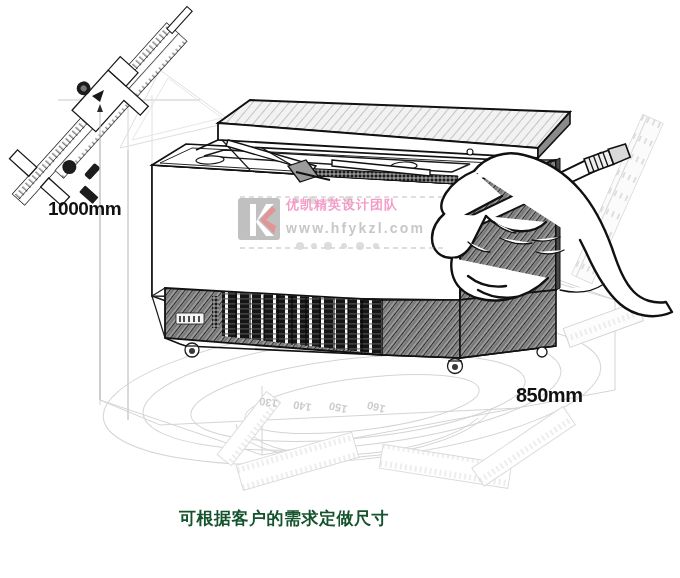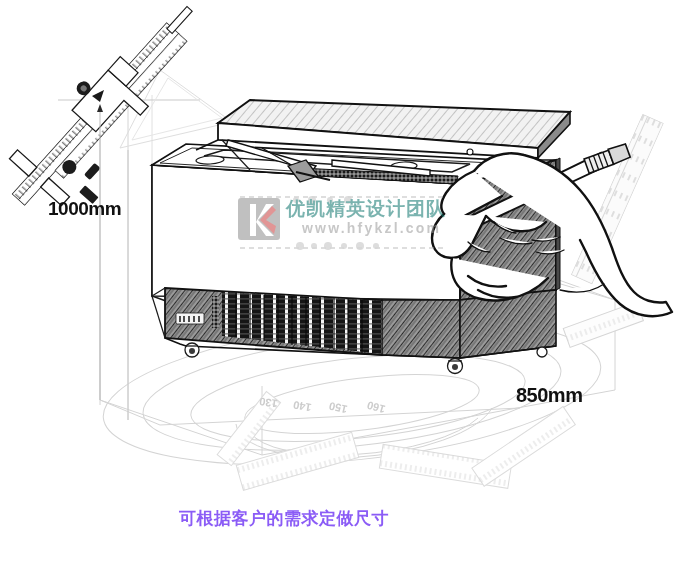--- a/index.html
+++ b/index.html
@@ -47,57 +47,56 @@
     left: 48px;
     top: 198px;
     font-size: 19px;
   }
   #caption {
     position: absolute;
     left: 0;
     top: 507px;
     width: 568px;
     text-align: center;
-    color: #8b5cf6;
+    color: #14532d;
     font-size: 17px;
     font-weight: 700;
     letter-spacing: 0.5px;
     font-family: "DejaVu Sans", sans-serif;
   }
   #watermark {
     position: absolute;
     left: 236px;
     top: 196px;
     width: 210px;
     height: 56px;
     opacity: 0.55;
     pointer-events: none;
   }
   #wm-cn {
     position: absolute;
     left: 50px;
     top: 0px;
-    font-size: 19px;
+    font-size: 13px;
     font-weight: 700;
-    color: #0f766e;
+    color: #ec4899;
     letter-spacing: 1px;
     font-family: "DejaVu Sans", sans-serif;
     white-space: nowrap;
   }
   #wm-url {
     position: absolute;
     left: 50px;
     top: 24px;
     font-size: 14px;
     font-weight: 700;
     color: #9a9a9a;
     letter-spacing: 2.2px;
     font-family: "Liberation Sans", sans-serif;
     white-space: nowrap;
-    margin-left: 16px;
   }
 </style>
 </head>
 <body>
 
 <div id="stage">
 
   <svg id="art" viewBox="0 0 680 578">
     <defs>
 

